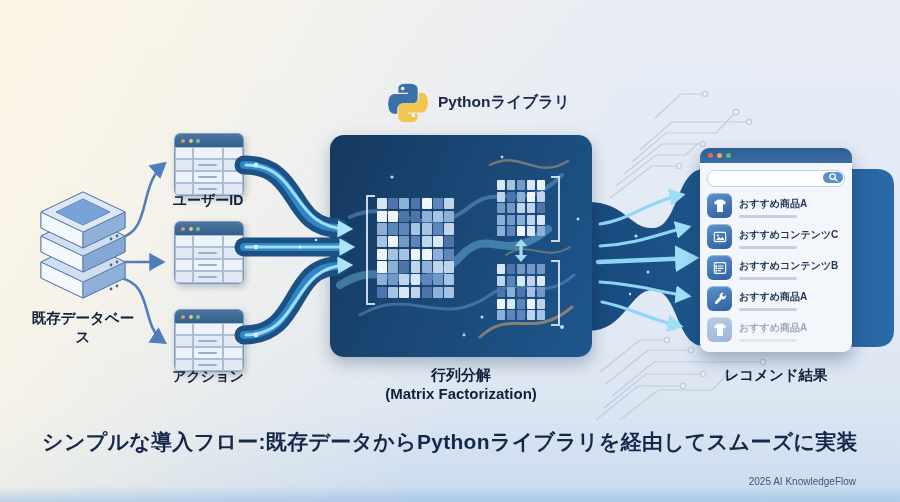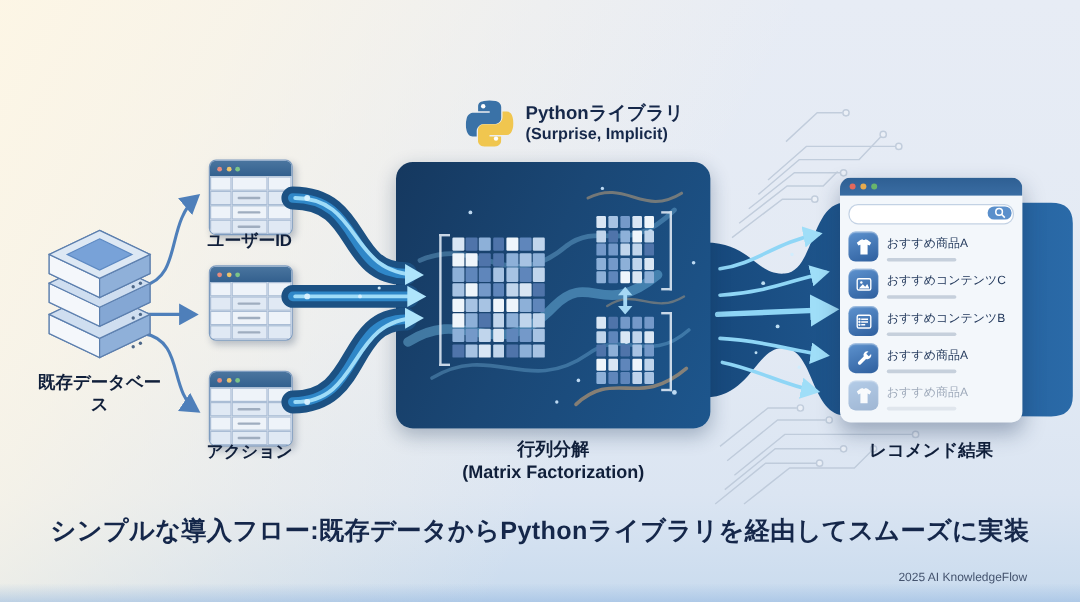--- a/index.html
+++ b/index.html
@@ -44,21 +44,21 @@
     background:#f3f7fb;box-shadow:0 8px 18px rgba(25,50,85,.35);}
   .br-header{height:15px;background:linear-gradient(#2e5f93,#3a6da3);display:flex;align-items:center;gap:4px;padding-left:8px;}
   .br-dot{width:5px;height:5px;border-radius:50%;}
   .search-row{margin:7px 7px 6px;height:15px;background:#fff;border:1px solid #c3d2e4;border-radius:8px;position:relative;}
   .search-btn{position:absolute;right:1px;top:1px;width:20px;height:11px;border-radius:6px;background:#5a8fcb;
     display:flex;align-items:center;justify-content:center;}
   .b-item{display:flex;margin:0 7px 6px;gap:7px;align-items:flex-start;}
   .b-item.faded{opacity:.42;}
   .b-icon{flex:none;width:25px;height:25px;border-radius:6px;background:linear-gradient(160deg,#5e93cf,#2e5f9e);
     display:flex;align-items:center;justify-content:center;box-shadow:inset 0 1px 1px rgba(255,255,255,.45);}
-  .b-label{font-size:10px;font-weight:normal;color:#23395c;white-space:nowrap;padding-top:3px;}
+  .b-label{font-size:10px;font-weight:bold;color:#23395c;white-space:nowrap;padding-top:3px;}
   .b-bar{margin-top:3.5px;width:58px;height:3.5px;background:#c6d0dc;border-radius:2px;}
 
   #headline{position:absolute;left:0;right:0;top:428px;text-align:center;
     font-size:21px;font-weight:800;color:#15274a;letter-spacing:.3px;}
   #credit{position:absolute;right:44px;top:476px;font-size:10px;color:#44536e;}
   .bottom-fade{position:absolute;left:0;right:0;bottom:0;height:16px;
     background:linear-gradient(rgba(170,198,230,0),rgba(150,185,225,.55));pointer-events:none;}
 </style>
 </head>
 <body>
@@ -429,21 +429,20 @@
 
   <div id="python-block">
     <svg width="40" height="40" viewBox="0 0 48 48">
       <path fill="#3a72a7" d="M23.9 2c-2 0-3.9.2-5.6.5-4.9.9-5.8 2.7-5.8 6v4.4h11.6v1.5H8.2c-3.4 0-6.3 2-7.2 5.9-1 4.4-1.1 7.2 0 11.8.8 3.4 2.8 5.9 6.1 5.9h4v-5.3c0-3.8 3.3-7.2 7.2-7.2h11.5c3.2 0 5.8-2.6 5.8-5.8V8.5c0-3.1-2.6-5.4-5.8-6-2-.3-4-.5-5.9-.5z"></path>
       <circle fill="#ffffff" cx="17.6" cy="7.8" r="2.2"></circle>
       <path fill="#f0c64f" d="M36.9 13.2v5.3c0 4-3.4 7.3-7.2 7.3H18.2c-3.1 0-5.8 2.7-5.8 5.8v10.9c0 3.1 2.7 4.9 5.8 5.8 3.6 1.1 7.1 1.3 11.5 0 2.9-.8 5.8-2.5 5.8-5.8v-4.4H23.9v-1.5h17.3c3.4 0 4.6-2.3 5.8-5.9 1.2-3.6 1.2-7.1 0-11.8-.8-3.4-2.4-5.7-5.8-5.7h-4.3z"></path>
       <circle fill="#ffffff" cx="30.4" cy="40.2" r="2.2"></circle>
     </svg>
     <div>
       <div class="py-title">Pythonライブラリ</div>
-      <div class="py-sub">(Surprise, Implicit)</div>
     </div>
   </div>
 
   <div class="lbl" style="left:330px;top:366px;width:262px;font-size:15px;line-height:1.25;">
     <div>行列分解</div>
     <div>(Matrix Factorization)</div>
   </div>
 
   <div id="browser">
     <div class="br-header">

